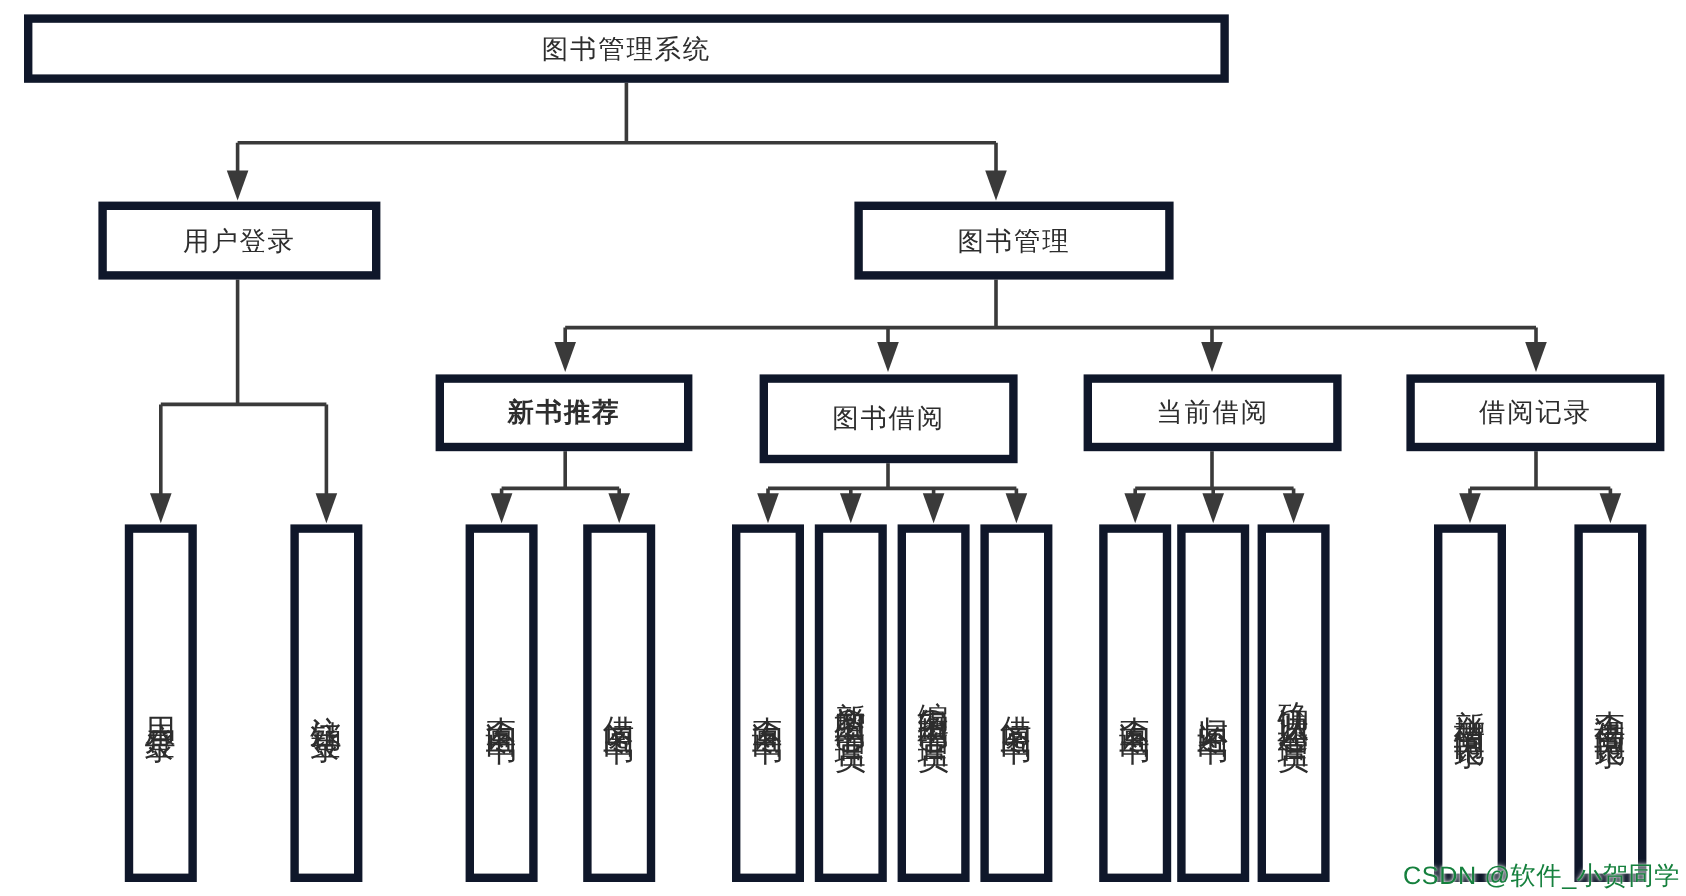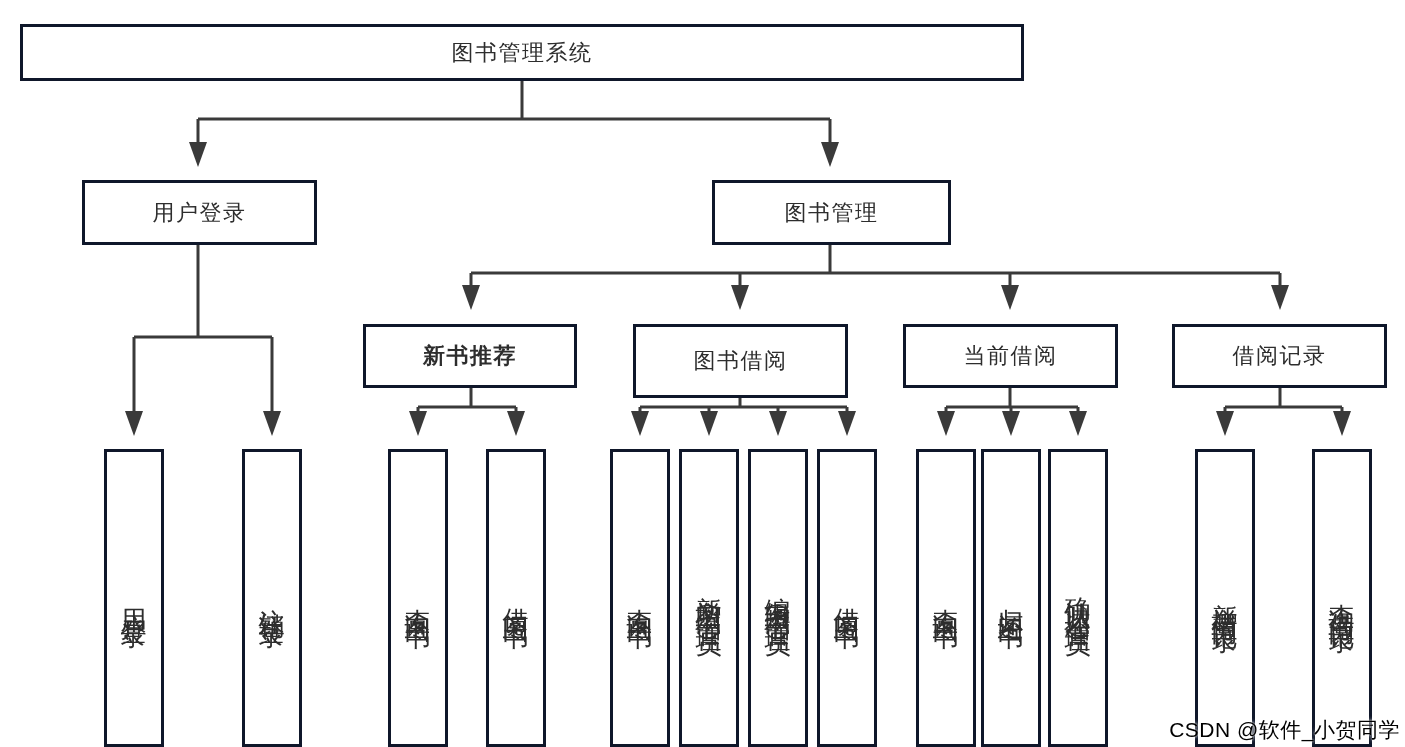--- a/index.html
+++ b/index.html
@@ -8,45 +8,44 @@
     width: 1405px;
     height: 747px;
     background: #ffffff;
     font-family: "Liberation Sans", "DejaVu Sans", sans-serif;
     overflow: hidden;
   }
   #wires { position: absolute; left: 0; top: 0; width: 1405px; height: 747px; }
   .node {
     position: absolute;
     box-sizing: border-box;
-    border: 3px solid #0f172a;
+    border: 7px solid #0f172a;
     background: #ffffff;
     display: flex;
     align-items: center;
     justify-content: center;
     color: #2d2d2d;
-    margin-top: 12px;
   }
   .node-h { font-size: 22px; letter-spacing: 1.5px; }
   .node-v { font-size: 22px; }
   .node-v .vtext {
     writing-mode: vertical-rl;
     text-orientation: mixed;
     font-size: 26px;
     letter-spacing: 5px;
     line-height: 1;
     color: #2d2d2d;
     white-space: nowrap;
   }
   #watermark {
     position: absolute;
     right: 5px;
     bottom: 3px;
     font-size: 21px;
-    color: #000000;
+    color: #15803d;
     letter-spacing: 0.5px;
     text-shadow: 0 0 2px #ffffff, 0 0 4px #ffffff;
     z-index: 10;
   }
 </style>
 </head>
 <body>
 
 <div id="stage">
 
@@ -83,21 +82,21 @@
     </g>
   </svg>
 
   <div class="node node-h" style="left:20px; top:12px; width:1004px; height:57px;">
     <span>图书管理系统</span>
   </div>
 
   <div class="node node-h" style="left:82px; top:168px; width:235px; height:65px;">
     <span>用户登录</span>
   </div>
-  <div class="node node-h" style="left:712px; top:168px; width:239px; height:65px;">
+  <div class="node node-h" style="left:712px; top:168px; width:266px; height:65px;">
     <span>图书管理</span>
   </div>
 
   <div class="node node-h" style="left:363px; top:312px; width:214px; height:64px;font-weight:bold;">
     <span>新书推荐</span>
   </div>
   <div class="node node-h" style="left:633px; top:312px; width:215px; height:74px;">
     <span>图书借阅</span>
   </div>
   <div class="node node-h" style="left:1172px; top:312px; width:215px; height:64px;">

